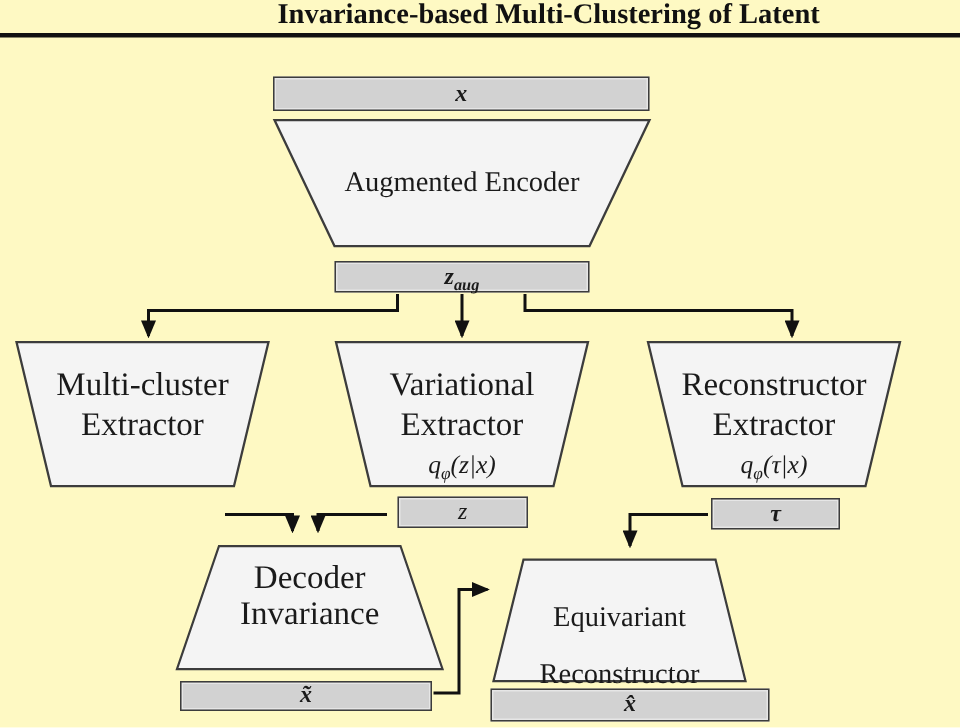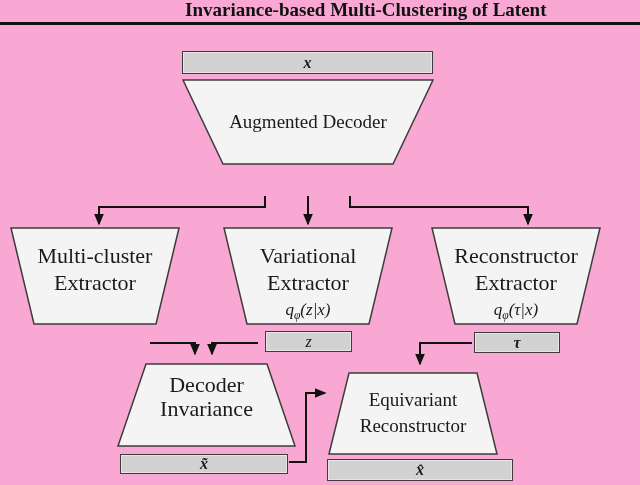--- a/index.html
+++ b/index.html
@@ -1,16 +1,16 @@
 <!DOCTYPE html>
 <html><head>
 <meta charset="utf-8">
 <style>
   html,body{margin:0;padding:0;background:#ffffff;}
-  #page{position:relative;width:640px;height:485px;background:#f9a8d4;overflow:hidden;
+  #page{position:relative;width:640px;height:485px;background:#fef9c3;overflow:hidden;
         font-family:"Liberation Serif","DejaVu Serif",serif;color:#1a1a1a;}
   
   #title{position:absolute;left:185px;top:0px;font-size:19px;line-height:20px;
          font-weight:bold;white-space:nowrap;color:#111;}
   #rule{position:absolute;left:0;top:22px;width:640px;height:3px;background:#111;}
   
   #shapes{position:absolute;left:0;top:0;width:640px;height:485px;}
   .trap{fill:#f4f4f4;stroke:#3c3c3c;stroke-width:1.5;}
   .arrow{fill:none;stroke:#111;stroke-width:2;}
   
@@ -19,21 +19,21 @@
         box-shadow:inset 0 0 0 1px rgba(255,255,255,.45);}
   .m{font-style:italic;font-size:16px;line-height:1;}
   .mb{font-weight:bold;}
   sub{font-size:0.68em;line-height:0;}
   
   .tlabel{position:absolute;text-align:center;}
   .tline{font-size:22px;line-height:27px;}
   .formula{font-style:italic;font-size:17px;}
   .enc-line{font-size:19px;line-height:24px;}
   .dec .tline{line-height:24px;}
-  .rec .tline{font-size:19px;line-height:26px;}
+  .rec .tline{font-size:19px;line-height:26px;margin-top:12px;}
 </style>
 </head>
 <body>
 
 <div id="page">
 
   <div id="title">Invariance-based Multi-Clustering of Latent</div>
   <div id="rule"></div>
 
   <svg id="shapes" viewBox="0 0 640 485" xmlns="http://www.w3.org/2000/svg">
@@ -55,35 +55,38 @@
     <path class="arrow" marker-end="url(#arr)" d="M350,196 L350,207 L528,207 L528,224"></path>
     <path class="arrow" marker-end="url(#arr)" d="M150,343 L195,343 L195,354"></path>
     <path class="arrow" marker-end="url(#arr)" d="M258,343 L212,343 L212,354"></path>
     <path class="arrow" marker-end="url(#arr)" d="M472,343 L420,343 L420,364"></path>
     <path class="arrow" marker-end="url(#arr)" d="M289,462 L306,462 L306,393 L325,393"></path>
   </svg>
 
   <div class="gbox" style="left:182px;top:51px;width:251px;height:23px">
     <span class="m mb">x</span>
   </div>
+  <div class="gbox" style="left:223px;top:174px;width:170px;height:21px">
+    <span class="m mb">z<sub>aug</sub></span>
+  </div>
   <div class="gbox" style="left:265px;top:331px;width:87px;height:21px">
     <span class="m">z</span>
   </div>
   <div class="gbox" style="left:474px;top:332px;width:86px;height:21px">
     <span class="m mb">τ</span>
   </div>
   <div class="gbox" style="left:120px;top:454px;width:168px;height:20px">
     <span class="m mb">x̃</span>
   </div>
   <div class="gbox" style="left:327px;top:459px;width:186px;height:22px">
     <span class="m mb">x̂</span>
   </div>
 
   <div class="tlabel" style="left:183px;top:110px;width:250px">
-    <div class="enc-line">Augmented Decoder</div>
+    <div class="enc-line">Augmented Encoder</div>
   </div>
 
   <div class="tlabel" style="left:11px;top:242px;width:168px">
     <div class="tline">Multi-cluster</div>
     <div class="tline">Extractor</div>
   </div>
 
   <div class="tlabel" style="left:224px;top:242px;width:168px">
     <div class="tline">Variational</div>
     <div class="tline">Extractor</div>

